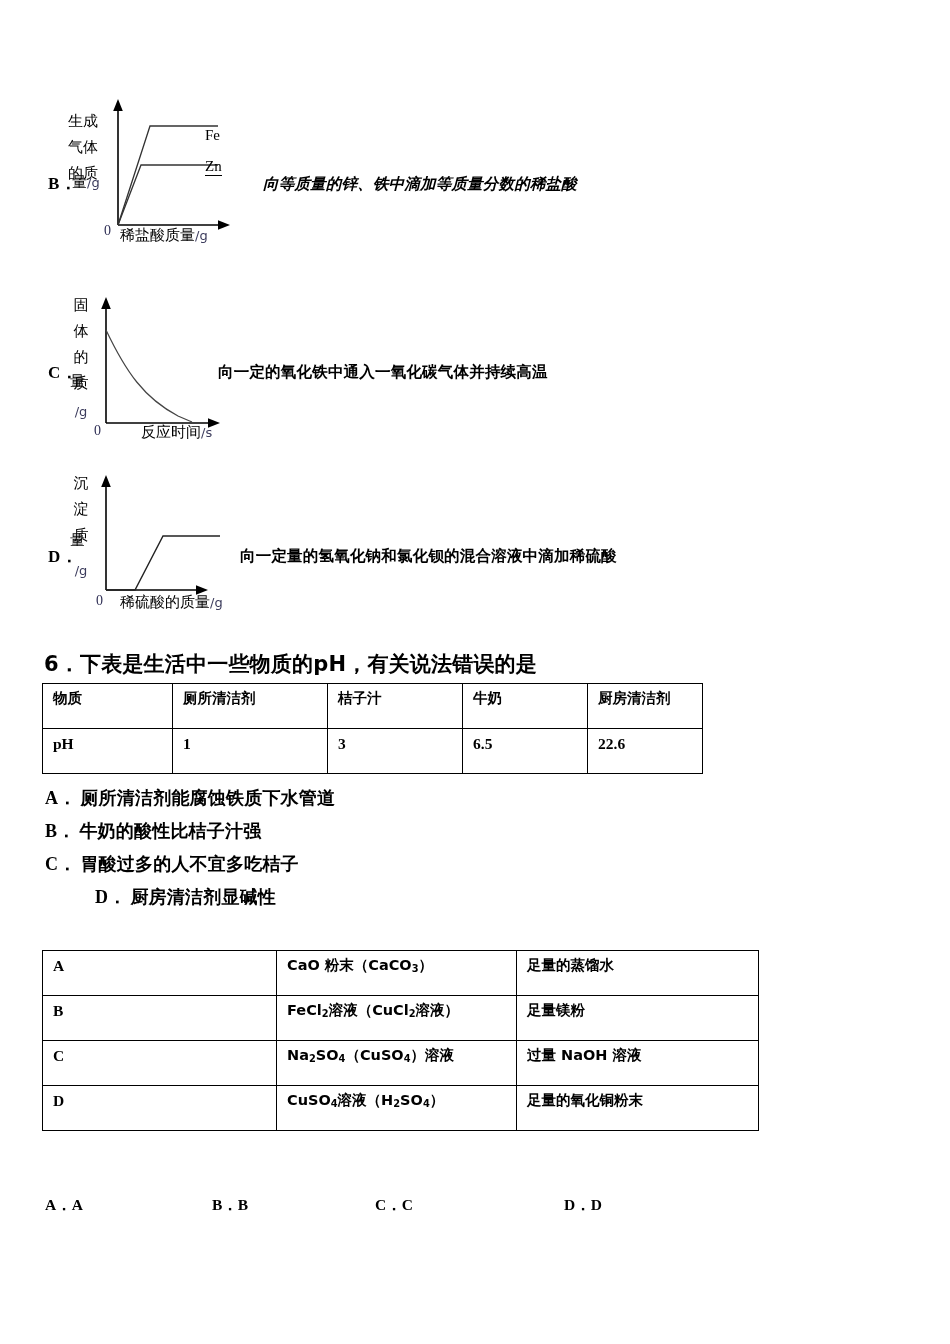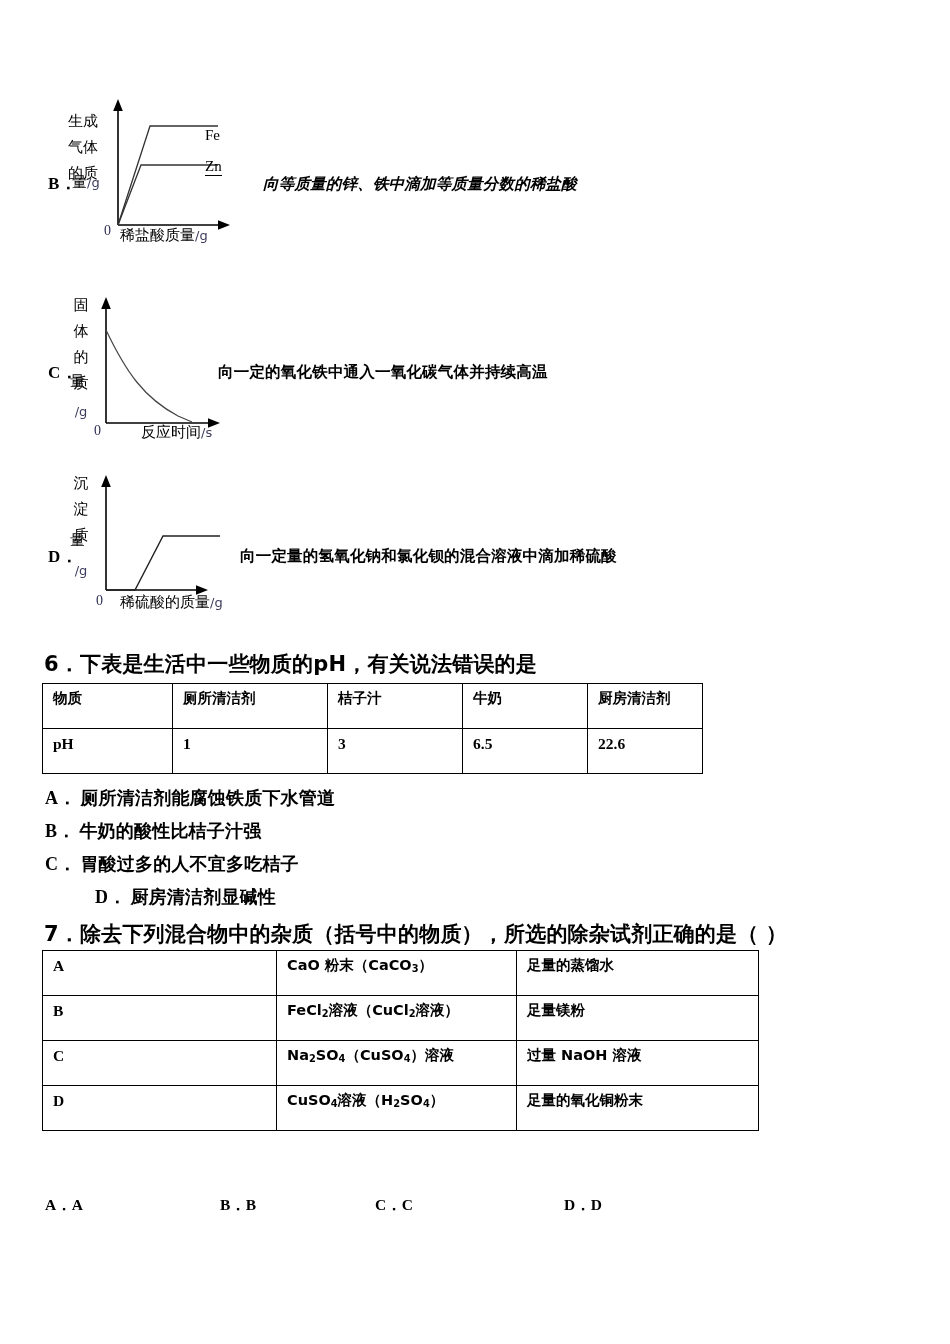--- a/index.html
+++ b/index.html
@@ -256,21 +256,20 @@
         <td class="latin">22.6</td>
       </tr>
     </tbody>
   </table>
 
   <div class="choice" style="left:45px; top:786px;"><span class="cl">A．</span><span>厕所清洁剂能腐蚀铁质下水管道</span></div>
   <div class="choice" style="left:45px; top:819px;"><span class="cl">B．</span><span>牛奶的酸性比桔子汁强</span></div>
   <div class="choice" style="left:45px; top:852px;"><span class="cl">C．</span><span>胃酸过多的人不宜多吃桔子</span></div>
   <div class="choice" style="left:47px; top:885px;margin-left:48px;"><span class="cl">D．</span><span>厨房清洁剂显碱性</span></div>
 
-  <div class="qtext" style="left:44px; top:920px;">7．除去下列混合物中的杂质（括号中的物质），所选的除杂试剂正确的是（      ）</div>
 
   <table class="grid" style="left:42px; top:950px; width:716px;">
     <colgroup>
       <col style="width:234px;">
       <col style="width:240px;">
       <col style="width:242px;">
     </colgroup>
     <tbody>
       <tr>
         <td class="latin">A</td>
@@ -290,18 +289,18 @@
       <tr>
         <td class="latin">D</td>
         <td>CuSO<sub>4</sub>溶液（H<sub>2</sub>SO<sub>4</sub>）</td>
         <td>足量的氧化铜粉末</td>
       </tr>
     </tbody>
   </table>
 
   <div class="ansrow" style="left:0; top:1195px; width:950px; height:22px;">
     <span style="left:45px;">A．A</span>
-    <span style="left:220px;">B．B</span>
+    <span style="left:212px;">B．B</span>
     <span style="left:375px;">C．C</span>
     <span style="left:564px;">D．D</span>
   </div>
 
 </div>
 
 </body></html>

